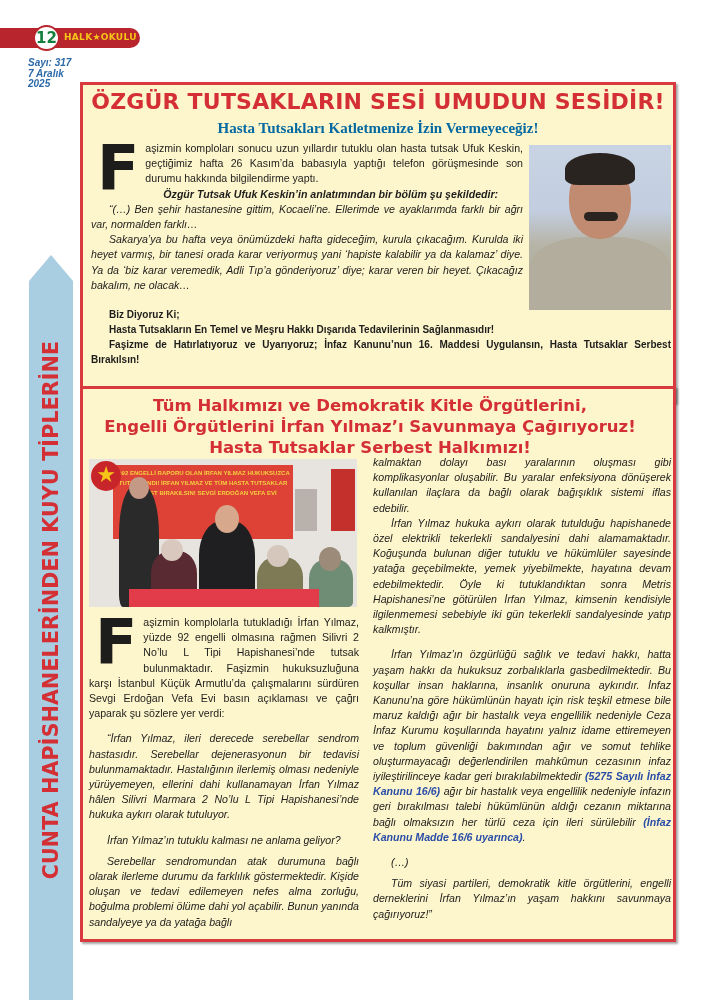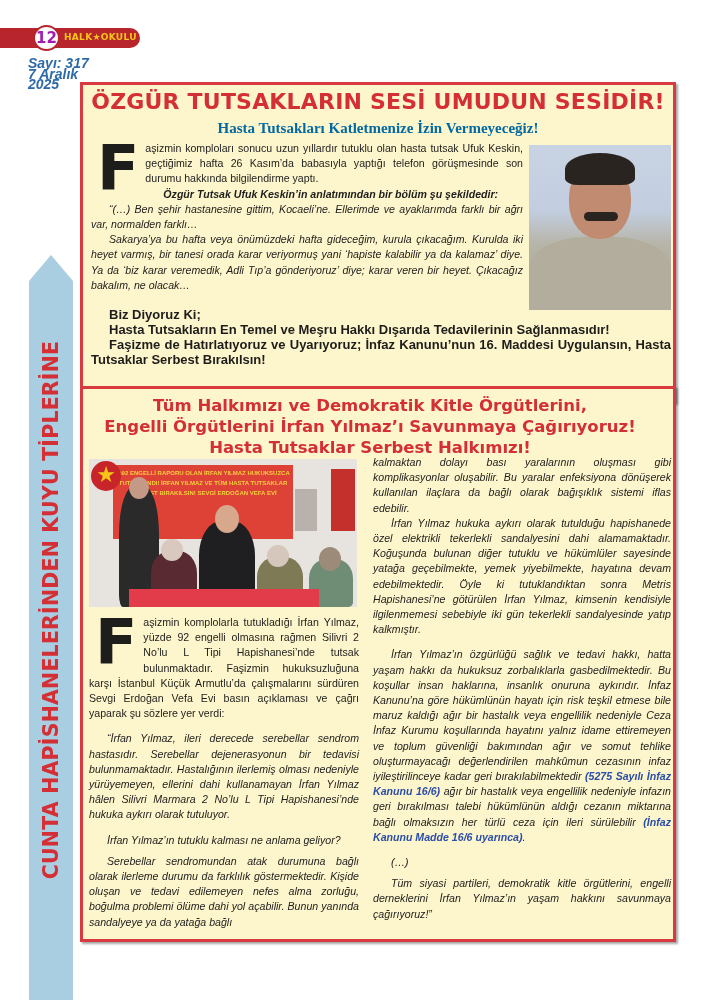--- a/index.html
+++ b/index.html
@@ -1,25 +1,25 @@
 <!DOCTYPE html>
 <html><head>
 <meta charset="utf-8">
 <style>
   * { box-sizing: border-box; margin: 0; padding: 0; }
   html, body { width: 714px; height: 1000px; background: #ffffff; overflow: hidden; }
   body { position: relative; font-family: "Liberation Sans", "DejaVu Sans", sans-serif; color: #1d1d1b; }
 
   
   .ribbon { position: absolute; left: 0; top: 28px; width: 140px; height: 20px; background: #b8252c; border-radius: 0 12px 12px 0; }
-  .page-num { position: absolute; left: 33px; top: 25px; width: 27px; height: 26px; border-radius: 50%; background: #ffffff; border: 2px solid #b8252c; color: #a21caf; font-weight: bold; font-size: 15px; text-align: center; line-height: 22px; font-family: "DejaVu Sans", sans-serif; }
+  .page-num { position: absolute; left: 33px; top: 25px; width: 27px; height: 26px; border-radius: 50%; background: #ffffff; border: 2px solid #b8252c; color: #15803d; font-weight: bold; font-size: 15px; text-align: center; line-height: 22px; font-family: "DejaVu Sans", sans-serif; }
   .brand { position: absolute; left: 64px; top: 32px; font-size: 9px; font-weight: bold; color: #f5c518; letter-spacing: 0.3px; font-family: "DejaVu Sans", sans-serif; }
   .brand .star { color: #f5c518; font-size: 9px; }
 
-  .issue { position: absolute; left: 28px; top: 58px; font-size: 14px; font-style: italic; font-weight: bold; color: #2d6aa8; line-height: 10.5px; }
+  .issue { position: absolute; left: 28px; top: 58px; font-size: 10px; font-style: italic; font-weight: bold; color: #2d6aa8; line-height: 10.5px; }
 
   
   .side-banner { position: absolute; left: 29px; top: 255px; width: 44px; height: 745px; background: #a9cde1; clip-path: polygon(50% 0, 100% 26px, 100% 100%, 0 100%, 0 26px); }
   .side-text { position: absolute; left: 51px; top: 610px; transform: translate(-50%, -50%) rotate(-90deg); white-space: nowrap; font-weight: bold; font-size: 20.5px; color: #d32f35; font-family: "DejaVu Sans", sans-serif; letter-spacing: 0.2px; }
 
   
   .box { position: absolute; background: #fdf5cc; border: 3px solid #d93a3f; box-shadow: 2px 2px 2px rgba(0,0,0,0.35); }
   .box1 { left: 80px; top: 82px; width: 596px; height: 321px; }
   .box2 { left: 80px; top: 386px; width: 596px; height: 556px; }
 
@@ -34,21 +34,21 @@
   .b1-text { position: absolute; left: 8px; top: 56px; width: 432px; }
   .dropcap { float: left; font-size: 62px; line-height: 50px; font-weight: bold; color: #1d1d1b; margin: 2px 6px 0 6px; font-family: "DejaVu Sans", sans-serif; }
 
   .photo1 { position: absolute; left: 446px; top: 60px; width: 142px; height: 165px; background: linear-gradient(180deg, #c8d3e3 0%, #c2cde0 40%, #b7b5a8 60%, #a8a493 100%); overflow: hidden; }
   .photo1 .head { position: absolute; left: 40px; top: 18px; width: 62px; height: 76px; border-radius: 45% 45% 48% 48%; background: #c08b71; }
   .photo1 .hair { position: absolute; left: 36px; top: 8px; width: 70px; height: 32px; border-radius: 50% 50% 20% 20%; background: #2a2420; }
   .photo1 .mustache { position: absolute; left: 55px; top: 67px; width: 34px; height: 9px; border-radius: 10px; background: #2a2420; }
   .photo1 .shirt { position: absolute; left: 0; top: 92px; width: 142px; height: 80px; background: #b3ad9d; border-radius: 40% 40% 0 0; }
 
   .b1-foot { position: absolute; left: 8px; top: 222px; width: 580px; }
-  .b1-foot p { font-size: 13px; line-height: 15px; font-weight: bold; text-align: justify; }
+  .b1-foot p { font-size: 10px; line-height: 15px; font-weight: bold; text-align: justify; }
 
   .title2 { position: absolute; left: 0; right: 16px; top: 6px; text-align: center; font-weight: bold; color: #d32f35; font-size: 16.5px; line-height: 21px; font-family: "DejaVu Sans", sans-serif; }
 
   .photo2 { position: absolute; left: 6px; top: 70px; width: 268px; height: 148px; background: #e7e3df; overflow: hidden; }
   .photo2 .banner { position: absolute; left: 24px; top: 6px; width: 180px; height: 74px; background: #de4236; color: #f4d03f; font-size: 6px; font-weight: bold; text-align: center; line-height: 10px; padding-top: 3px; }
   .photo2 .poster1 { position: absolute; left: 206px; top: 30px; width: 22px; height: 42px; background: #b9b1ac; }
   .photo2 .poster2 { position: absolute; left: 242px; top: 10px; width: 24px; height: 62px; background: #c4302b; }
   .photo2 .emblem { position: absolute; left: 2px; top: 2px; width: 30px; height: 30px; border-radius: 50%; background: #c8252b; color: #f5c518; font-size: 22px; line-height: 28px; text-align: center; }
   .photo2 .person { position: absolute; border-radius: 40% 40% 10% 10%; }
   .photo2 .p1 { left: 30px; top: 26px; width: 40px; height: 122px; background: #2b2a2a; }

